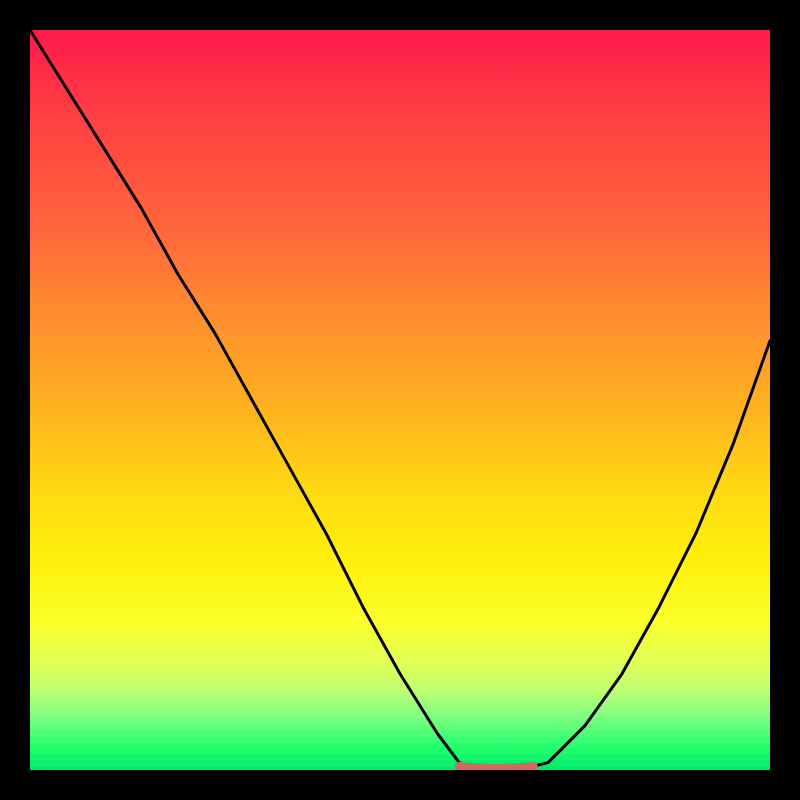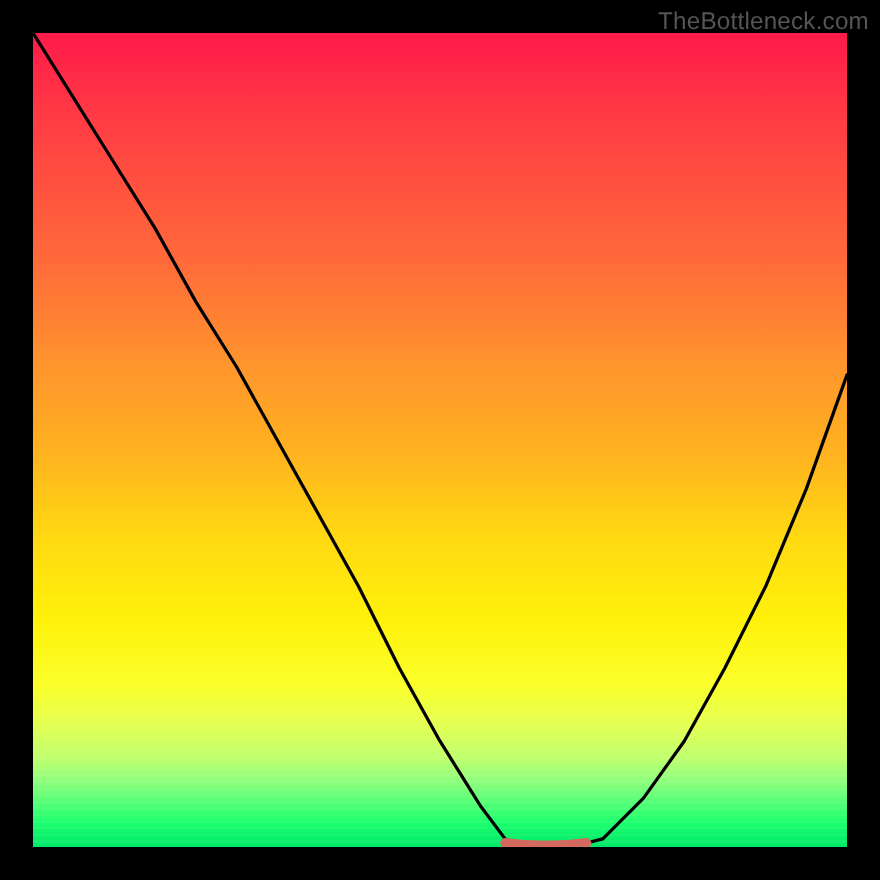--- a/index.html
+++ b/index.html
@@ -83,21 +83,20 @@
     left: 0; top: 0;
     width: 100%;
     height: 100%;
   }
 </style>
 </head>
 <body>
 
 <div class="frame">
 
-  <div class="watermark">TheBottleneck.com</div>
 
   <div class="plot-area">
     <div class="gradient"></div>
     <div class="bands"></div>
 
     <svg class="curve" viewBox="0 0 1 1" preserveAspectRatio="none">
       <path id="curve-path" fill="none" stroke-width="0.004" stroke-linecap="round" stroke-linejoin="round" stroke="#000000" d="M0.0000 0.0000 L0.0500 0.0800 L0.1000 0.1600 L0.1500 0.2400 L0.2000 0.3300 L0.2500 0.4100 L0.3000 0.5000 L0.3500 0.5900 L0.4000 0.6800 L0.4500 0.7800 L0.5000 0.8700 L0.5500 0.9500 L0.5800 0.9900 L0.6000 1.0000 L0.6300 1.0000 L0.6600 1.0000 L0.7000 0.9900 L0.7500 0.9400 L0.8000 0.8700 L0.8500 0.7800 L0.9000 0.6800 L0.9500 0.5600 L1.0000 0.4200"></path>
       <path id="min-path" fill="none" stroke-width="0.012" stroke-linecap="round" stroke-linejoin="round" stroke="#d46a5f" d="M0.5800 0.9950 L0.6000 0.9970 L0.6200 0.9980 L0.6400 0.9980 L0.6600 0.9970 L0.6800 0.9950"></path>
     </svg>
   </div>

